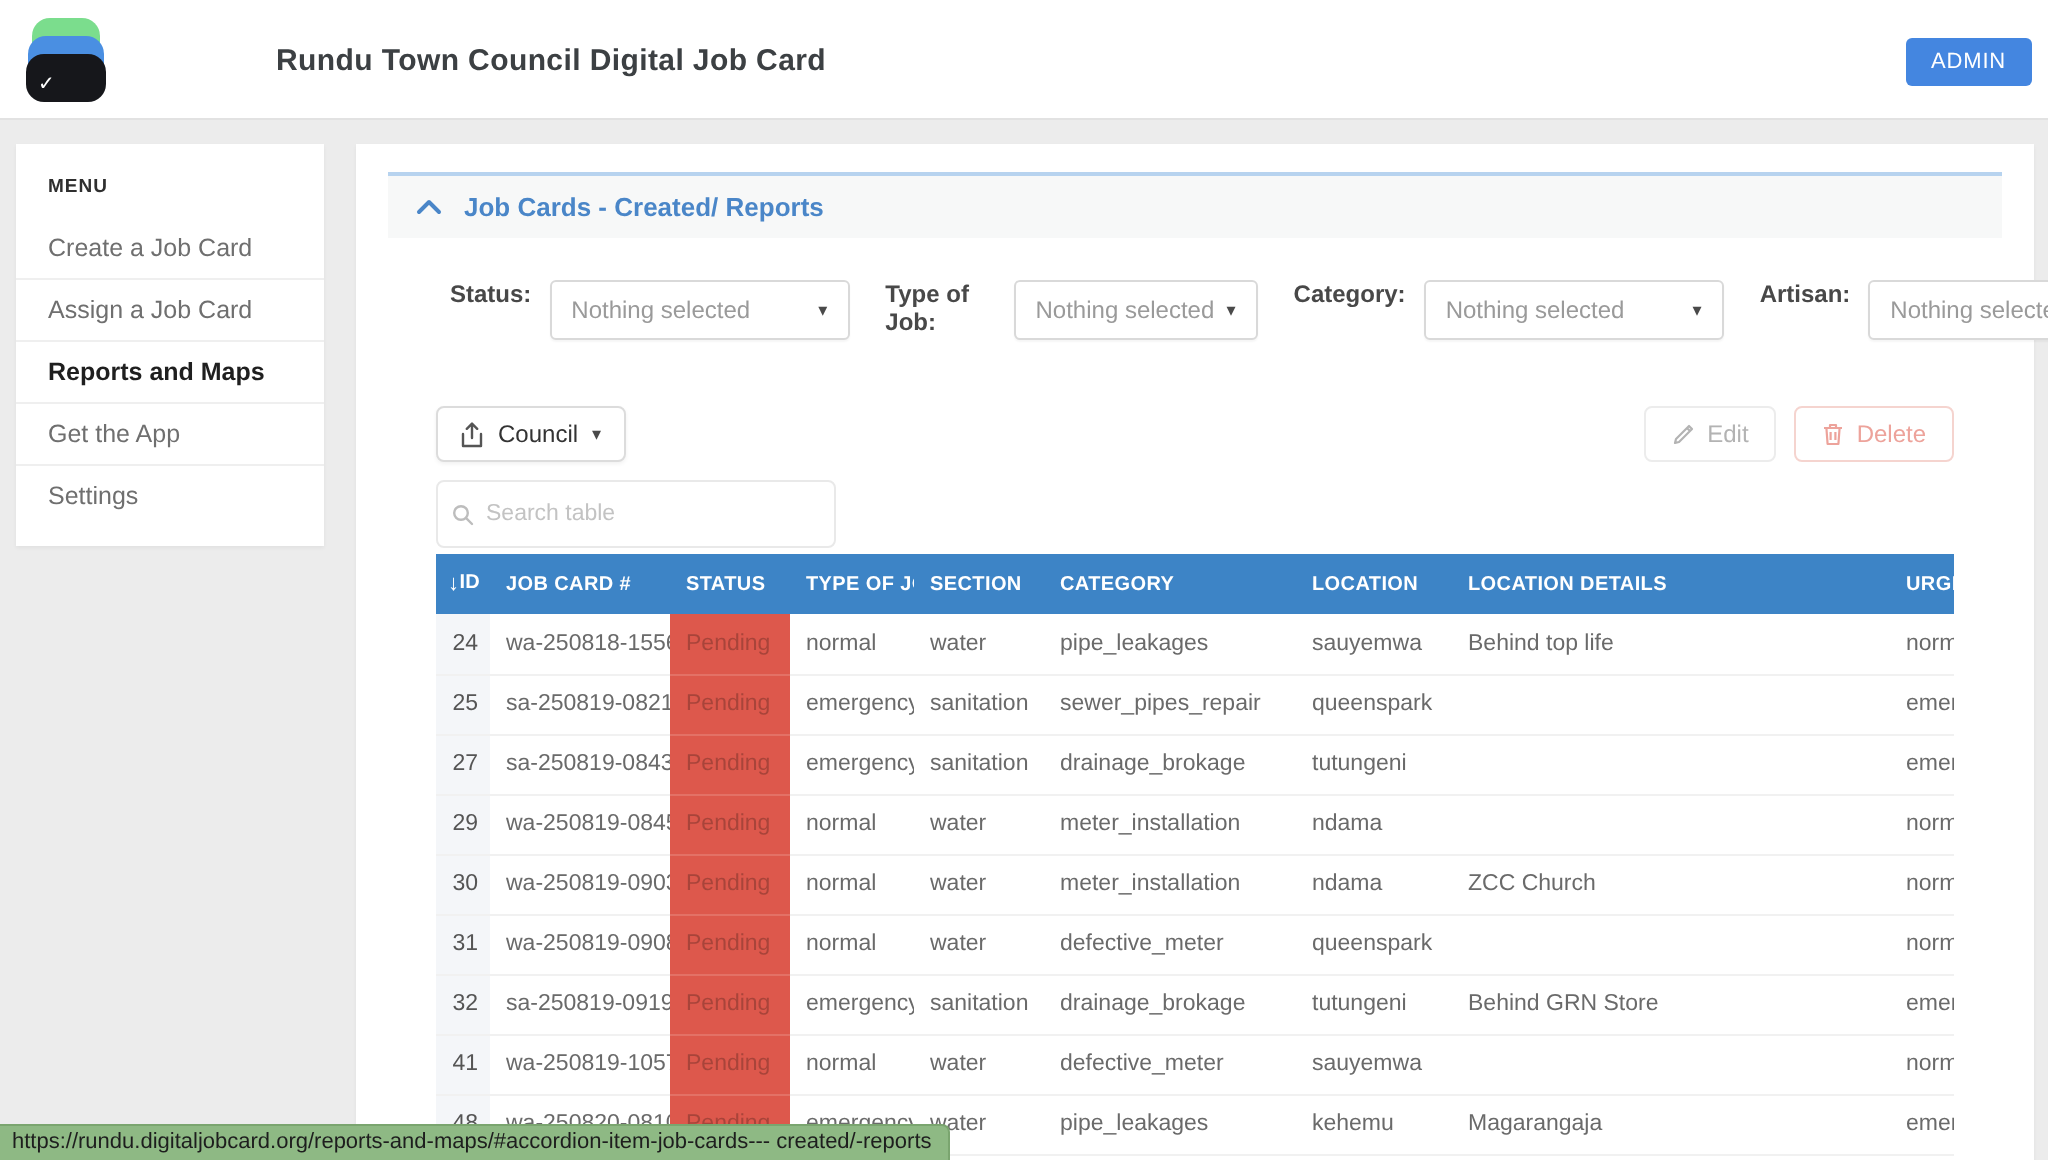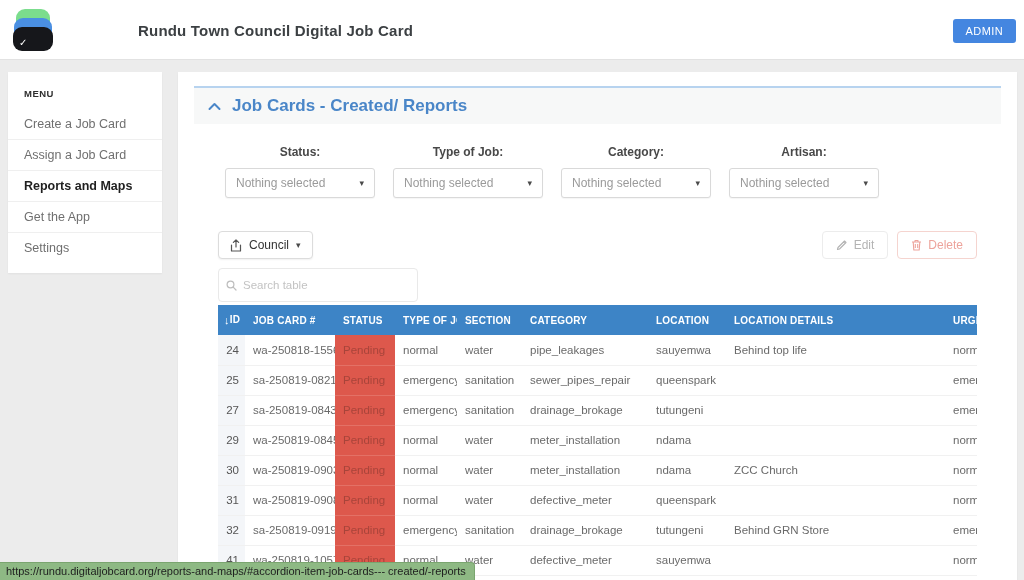--- a/index.html
+++ b/index.html
@@ -51,31 +51,31 @@
   .content {
     position: absolute; left: 178px; top: 72px; width: 839px; height: 540px;
     background: #fff; box-shadow: 0 1px 2px rgba(0,0,0,.05);
   }
   .accordion {
     margin: 14px 16px 0;
     background: #f7f8f8;
     border-top: 2px solid #b7d3ef;
     padding: 8px 14px;
     display: flex; align-items: center; gap: 11px;
-    color: var(--link_blue, #4a86c8); font-weight: bold; font-size: 17px;
+    color: var(--link_blue, #4a86c8); font-weight: bold; font-size: 13px;
     cursor: pointer;
   }
   .chevron-up { display: inline-flex; }
 
   
   .filters {
     margin-top: 21px; padding-left: 47px;
     display: flex; gap: 18px; align-items: flex-end;
   }
-  .filter-group { display: flex; flex-direction: column; gap: 9px; align-items: center; }
+  .filter-group { display: flex; flex-direction: row; gap: 9px; }
   .filter-label { font-size: 12px; color: #484848; font-weight: bold; }
   .filter-select {
     width: 150px; height: 30px; background: #fff;
     border: 1px solid #d9d9d9; border-radius: 3px;
     display: flex; align-items: center; justify-content: space-between;
     padding: 0 10px; cursor: pointer;
     box-shadow: 0 1px 1px rgba(0,0,0,.04);
   }
   .filter-select .value { font-size: 12px; color: #9a9a9a; }
   .caret { font-size: 9px; color: #4a4a4a; }

